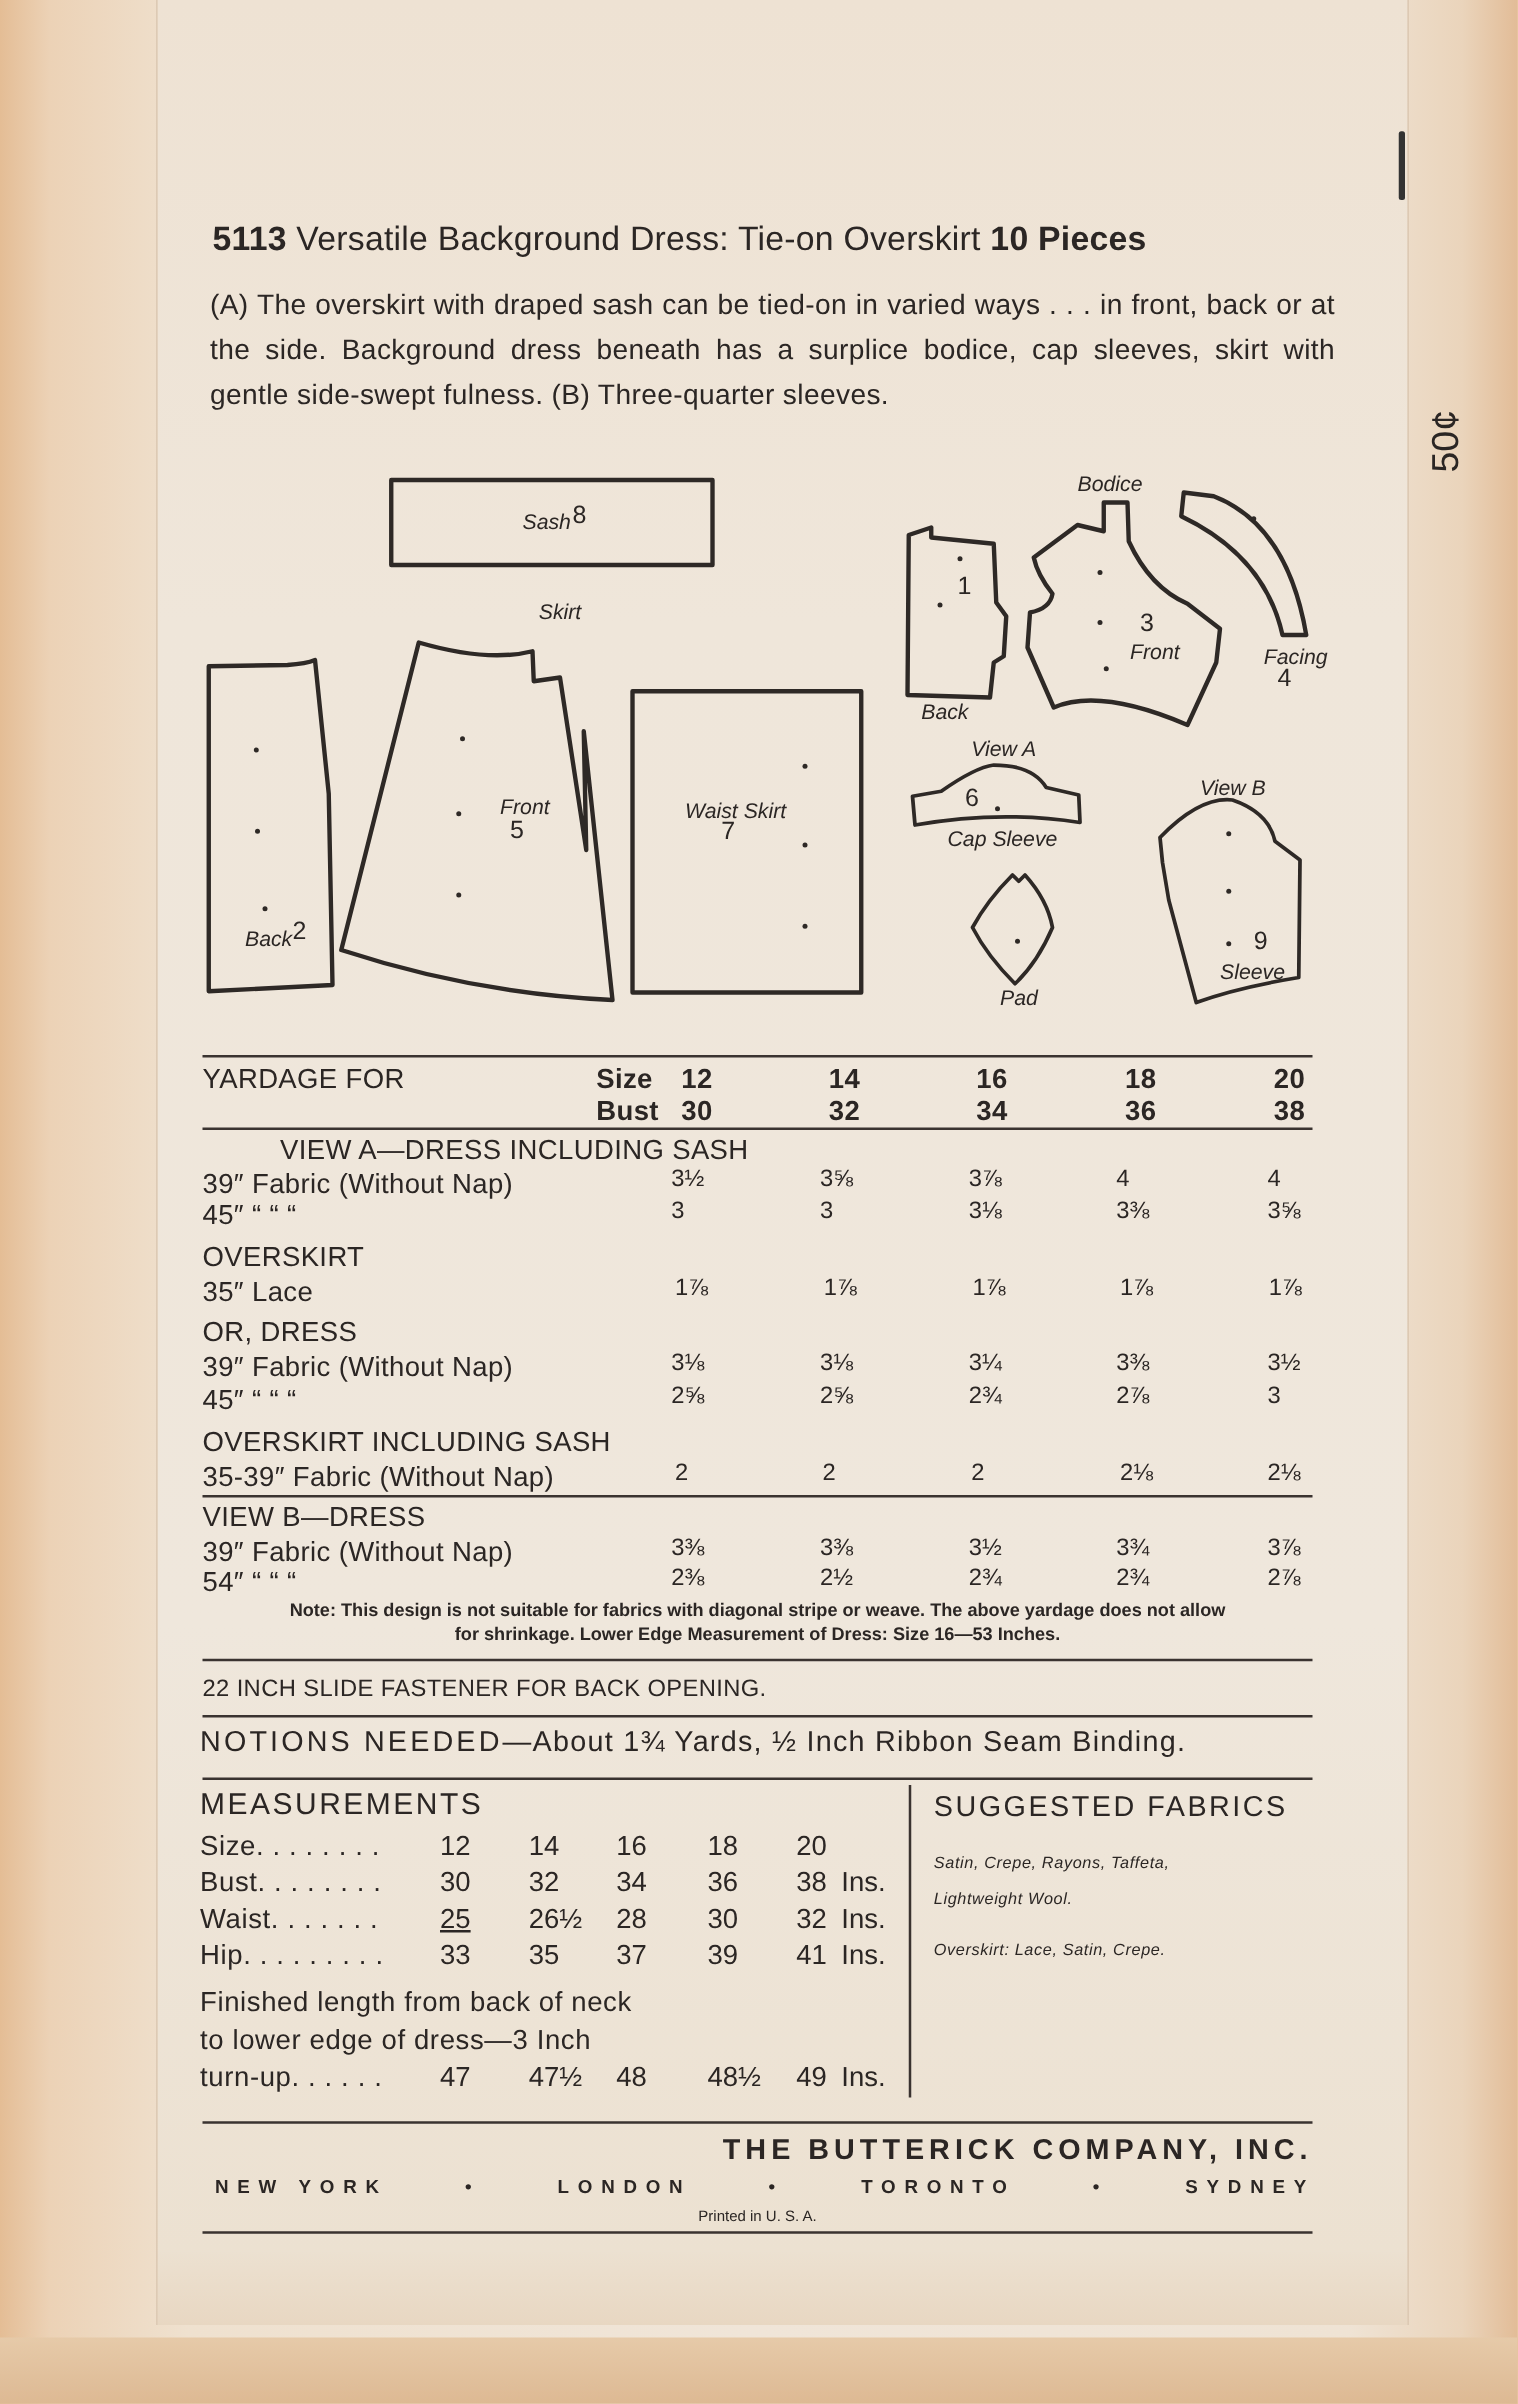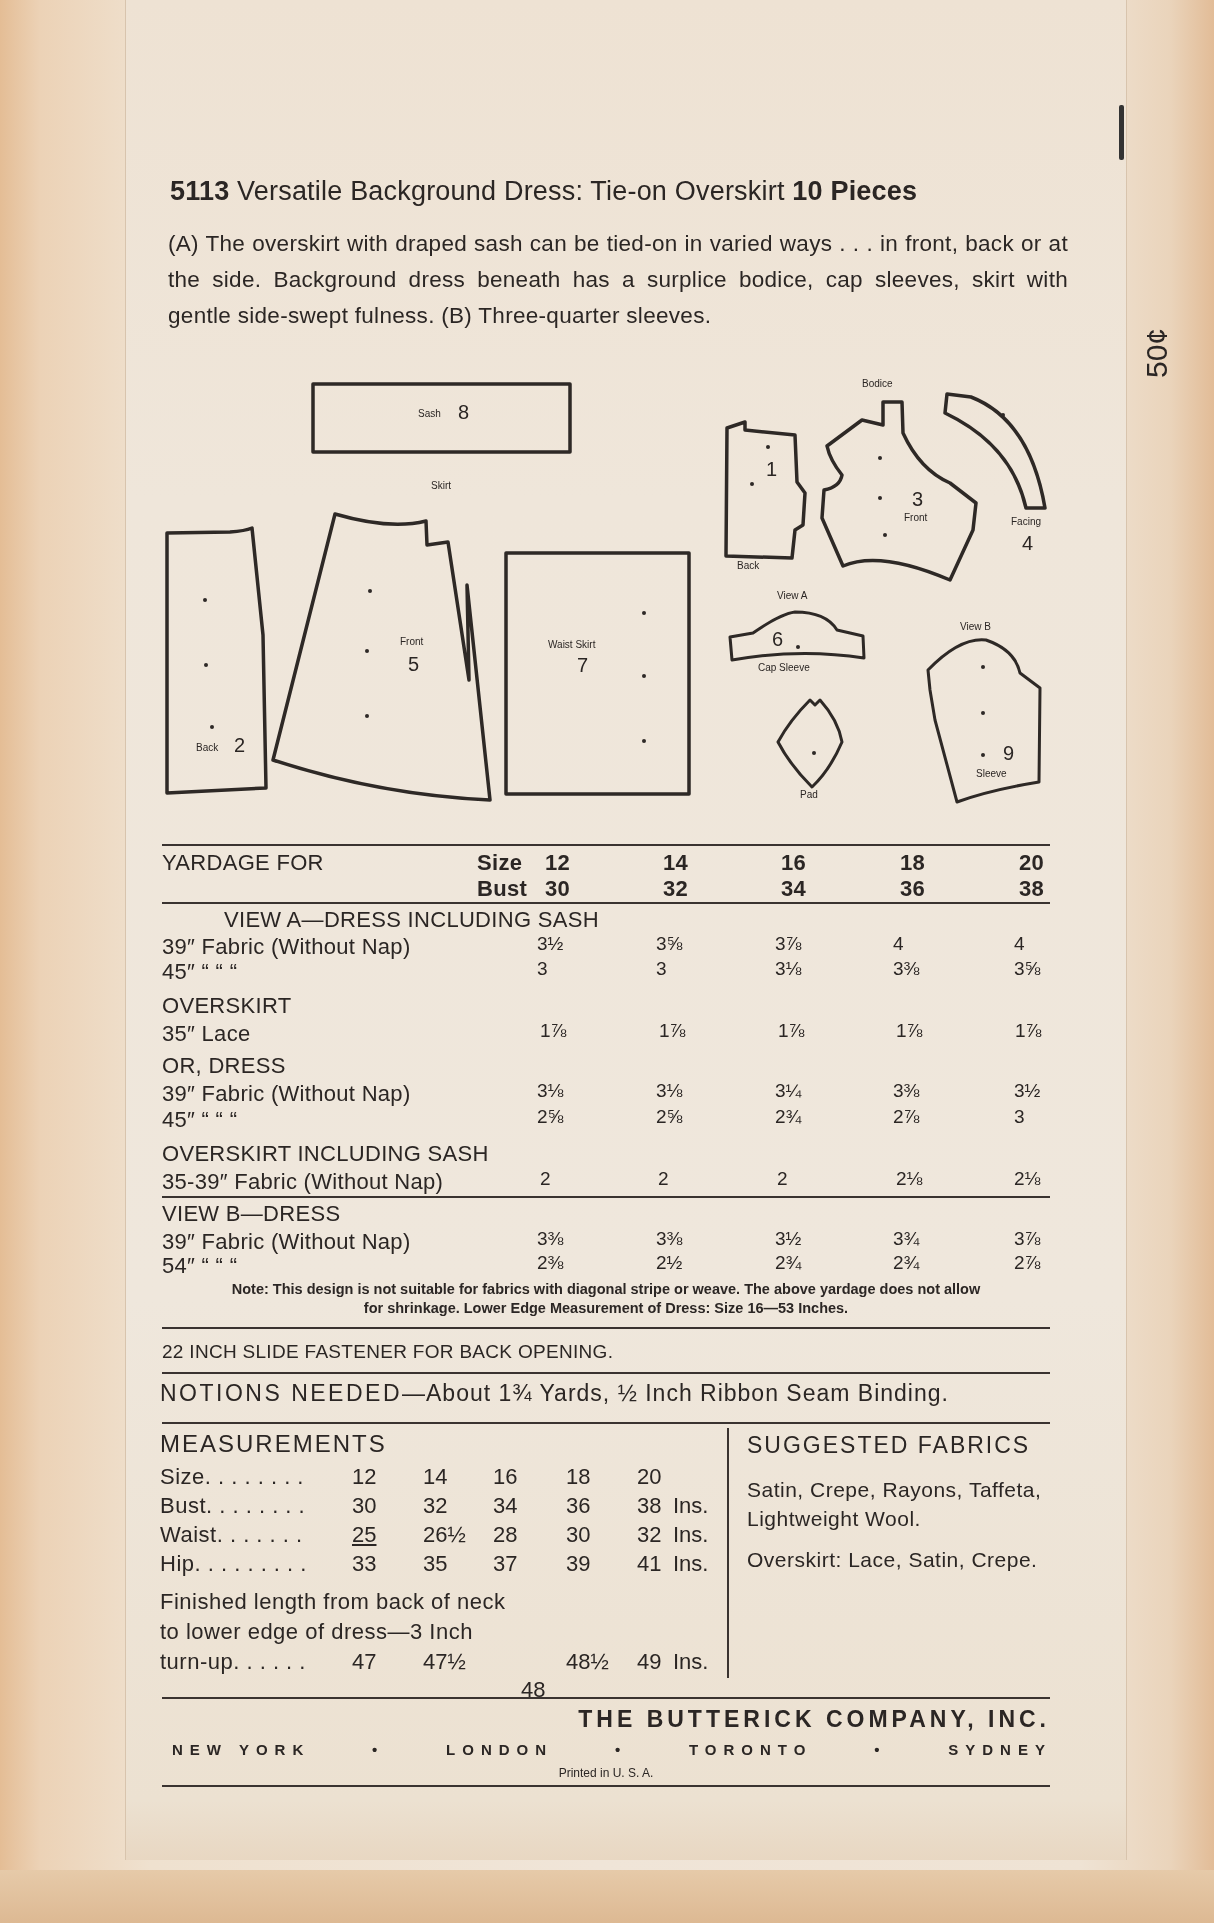--- a/index.html
+++ b/index.html
@@ -11,35 +11,35 @@
     background:linear-gradient(180deg,#eee2d3 0,#efe6da 500px,#efe7dc 1300px,#ece1d1 1800px,#e8d7c2 1860px);
     border-left:1px solid #d8c4ad;border-right:1px solid #d8c4ad;}
   .bottom-flap{position:absolute;left:0;top:1870px;width:1214px;height:53px;
     background:linear-gradient(180deg,#e6caa9,#ddb993);}
   .abs{position:absolute;}
   .title{left:170px;top:176px;font-size:27px;white-space:nowrap;letter-spacing:0.2px;}
   .title b{font-weight:700;}
   .desc{left:168px;top:226px;width:900px;font-size:22.5px;line-height:36px;letter-spacing:0.3px;text-align:justify;}
   .price{left:1140px;top:378px;font-size:30px;transform:rotate(-90deg);transform-origin:left top;}
   .bar{left:1119px;top:105px;width:5px;height:55px;background:#333;border-radius:2px;}
-  .piece-label{font-size:10px;position:absolute;white-space:nowrap;}
+  .piece-label{font-size:17px;position:absolute;white-space:nowrap;font-style:italic;}
   .piece-num{font-size:20px;position:absolute;}
   svg.pieces{position:absolute;left:0;top:0;}
   .rule{position:absolute;left:162px;width:888px;height:2px;background:#3a3330;}
   .ytxt{position:absolute;font-size:22px;white-space:nowrap;letter-spacing:0.3px;}
   .yhead{font-weight:700;}
   .yval{position:absolute;font-size:19px;width:60px;text-align:left;}
   .note{position:absolute;left:160px;width:892px;font-size:14.5px;text-align:center;line-height:19px;font-weight:700;}
   .notions{position:absolute;left:160px;top:1380px;font-size:23px;letter-spacing:1px;white-space:nowrap;}
   .meas-head{position:absolute;left:160px;top:1430px;font-size:24px;letter-spacing:2px;}
   .mrow{position:absolute;left:160px;font-size:22px;letter-spacing:0.5px;white-space:nowrap;}
   .mcell{position:absolute;font-size:22px;white-space:nowrap;}
   .vdiv{position:absolute;left:727px;top:1428px;width:2px;height:250px;background:#3a3330;}
   .fab-head{position:absolute;left:747px;top:1432px;font-size:23px;letter-spacing:2px;}
-  .fab{position:absolute;left:747px;font-size:21px;letter-spacing:0.5px;line-height:29px;}
+  .fab{position:absolute;left:747px;font-size:13px;letter-spacing:0.5px;line-height:29px;font-style:italic;}
   .company{position:absolute;left:162px;width:888px;text-align:center;font-weight:700;}
 </style>
 </head>
 <body>
 
 <div class="paper"></div>
 <div class="inner"></div>
 <div class="bottom-flap"></div>
 
 <div class="abs bar"></div>
@@ -275,21 +275,21 @@
     <span class="mcell" style="left:566px;top:1551px;">39</span>
     <span class="mcell" style="left:637px;top:1551px;">41</span>
     <span class="mcell" style="left:673px;top:1551px;">Ins.</span>
   </div>
   <span class="mrow" style="top:1589px;">Finished length from back of neck</span>
   <span class="mrow" style="top:1619px;">to lower edge of dress—3 Inch</span>
   <div>
     <span class="mrow" style="top:1649px;">turn-up. . . . . .</span>
     <span class="mcell" style="left:352px;top:1649px;">47</span>
     <span class="mcell" style="left:423px;top:1649px;">47½</span>
-    <span class="mcell" style="left:521px;top:1649px;margin-top:28px;">48</span>
+    <span class="mcell" style="left:493px;top:1649px;">48</span>
     <span class="mcell" style="left:566px;top:1649px;">48½</span>
     <span class="mcell" style="left:637px;top:1649px;">49</span>
     <span class="mcell" style="left:673px;top:1649px;">Ins.</span>
   </div>
 </div>
 
 <div class="vdiv"></div>
 
 <div class="fab-head">SUGGESTED FABRICS</div>
 <div class="fab" style="top:1475px;">Satin, Crepe, Rayons, Taffeta,</div>

